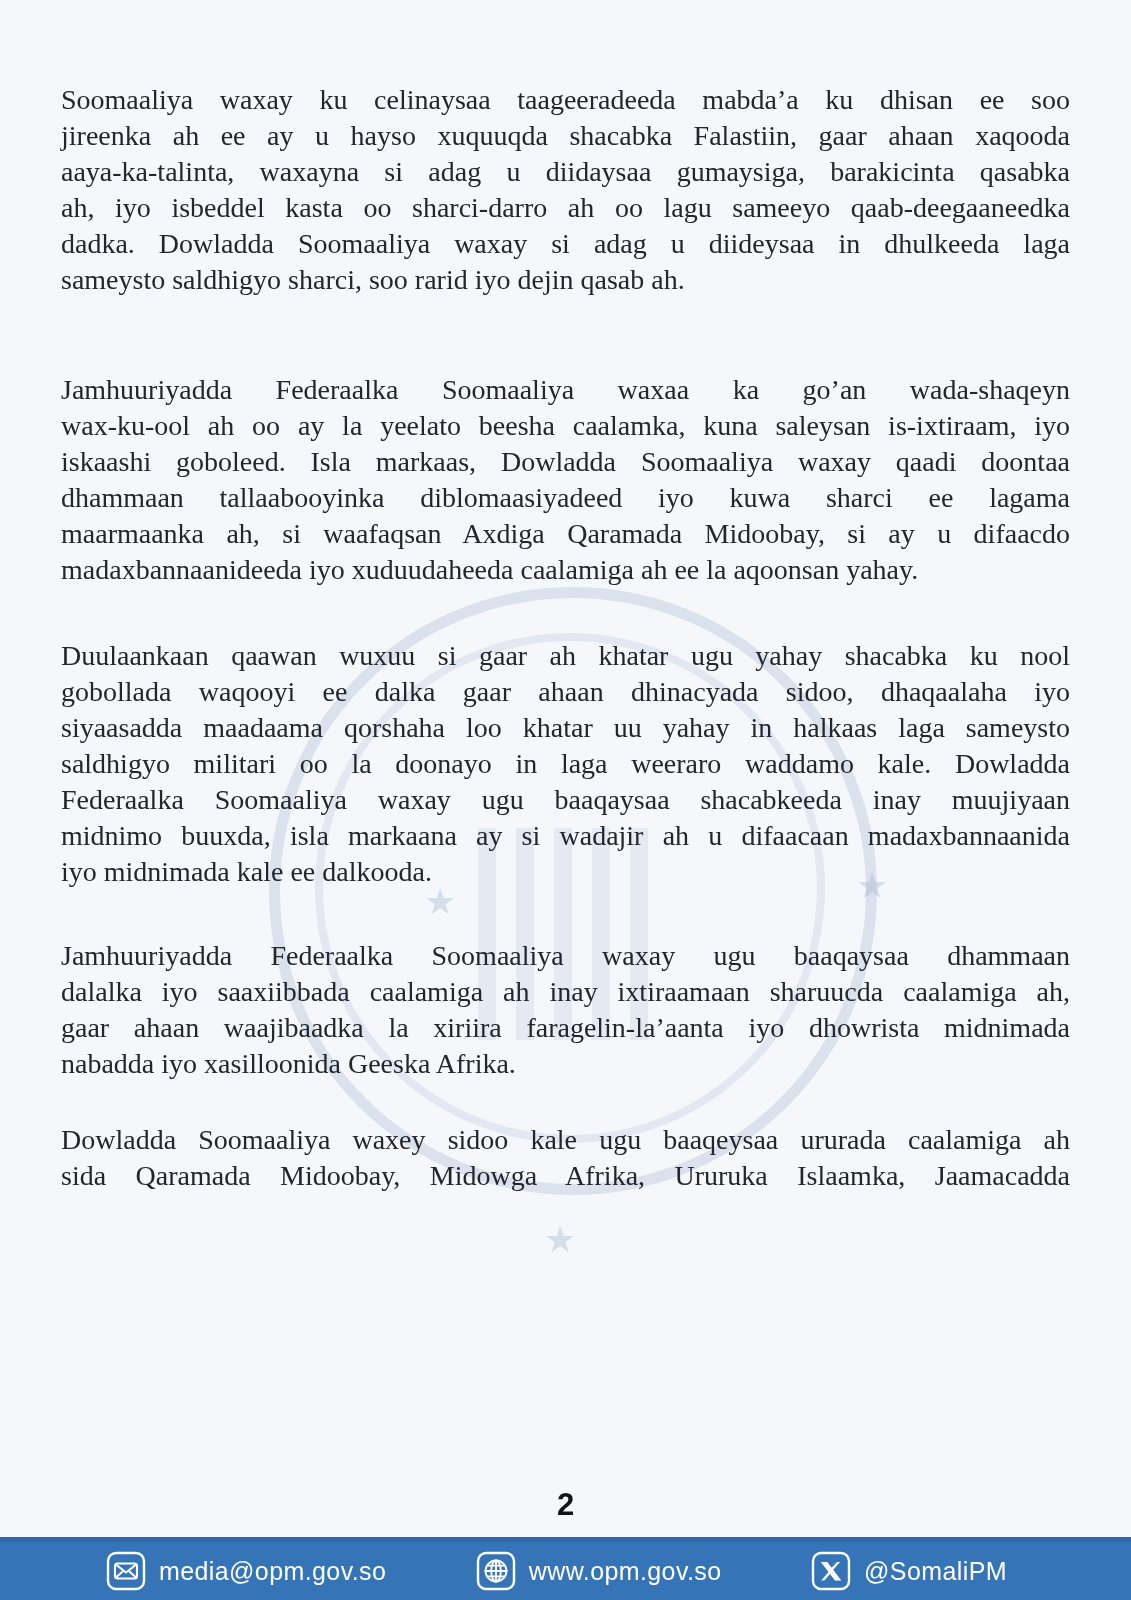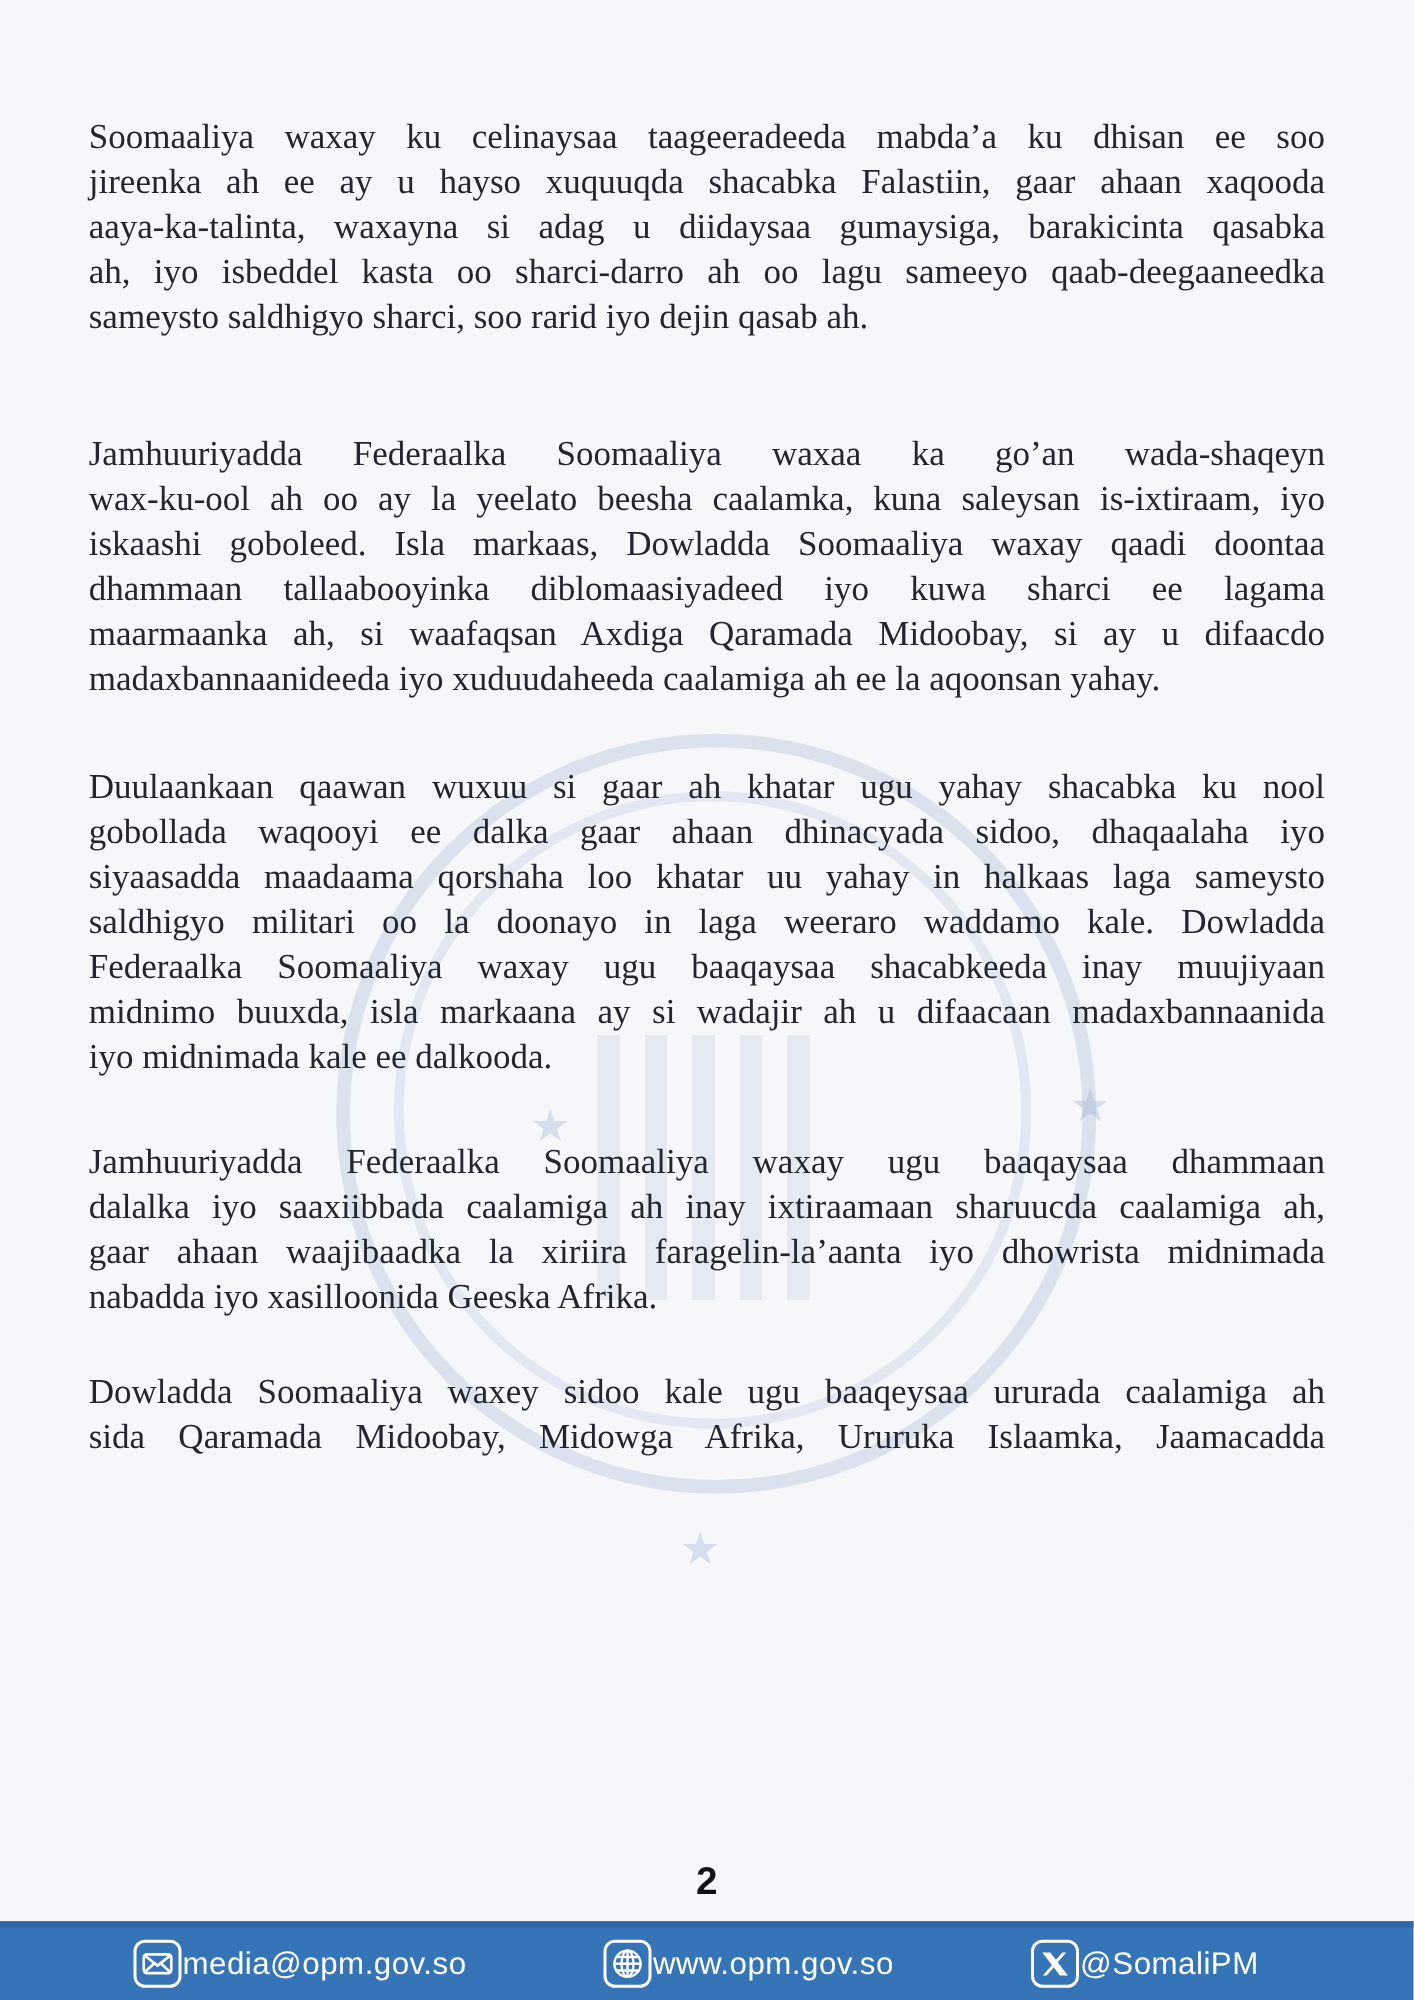--- a/index.html
+++ b/index.html
@@ -43,21 +43,21 @@
   .wm-star.s3 { left: 544px; top: 1222px; }
 
   
   .content {
     position: relative; z-index: 1;
     padding: 78px 57px 0 57px;
     color: #23262e;
     font-size: 28px;
     line-height: 36px;
   }
-  .para { margin: 14px; }
+  .para { margin: 4px; }
   .para:nth-of-type(2) { margin-top: 74px; }
   .para:nth-of-type(3) { margin-top: 50px; }
   .para:nth-of-type(4) { margin-top: 48px; }
   .para:nth-of-type(5) { margin-top: 40px; }
   .line {
     display: block;
     text-align: justify;
     text-align-last: justify;
     white-space: normal;
   }
@@ -83,20 +83,21 @@
     background: #3575b7;
     border-top: 5px solid #2e67a6;
     display: flex;
     align-items: center;
     justify-content: space-between;
     padding: 0 124px 0 106px;
   }
   .f-item {
     display: flex;
     align-items: center;
+    gap: 13px;
     color: #ffffff;
     font-family: "Liberation Sans", sans-serif;
     font-size: 25px;
     letter-spacing: 0.4px;
     cursor: pointer;
   }
   .f-item svg { display: block; }
 </style>
 </head>
 <body>
@@ -112,20 +113,21 @@
     <span class="wm-star s3">★</span>
   </div>
 
   <main class="content">
     <div>
         <p class="para">
           <span class="line">Soomaaliya waxay ku celinaysaa taageeradeeda mabda’a ku dhisan ee soo</span>
           <span class="line">jireenka ah ee ay u hayso xuquuqda shacabka Falastiin, gaar ahaan xaqooda</span>
           <span class="line">aaya-ka-talinta, waxayna si adag u diidaysaa gumaysiga, barakicinta qasabka</span>
           <span class="line">ah, iyo isbeddel kasta oo sharci-darro ah oo lagu sameeyo qaab-deegaaneedka</span>
+          <span class="line">dadka. Dowladda Soomaaliya waxay si adag u diideysaa in dhulkeeda laga</span>
           <span class="line last">sameysto saldhigyo sharci, soo rarid iyo dejin qasab ah.</span>
         </p>
         <p class="para">
           <span class="line">Jamhuuriyadda Federaalka Soomaaliya waxaa ka go’an wada-shaqeyn</span>
           <span class="line">wax-ku-ool ah oo ay la yeelato beesha caalamka, kuna saleysan is-ixtiraam, iyo</span>
           <span class="line">iskaashi goboleed. Isla markaas, Dowladda Soomaaliya waxay qaadi doontaa</span>
           <span class="line">dhammaan tallaabooyinka diblomaasiyadeed iyo kuwa sharci ee lagama</span>
           <span class="line">maarmaanka ah, si waafaqsan Axdiga Qaramada Midoobay, si ay u difaacdo</span>
           <span class="line last">madaxbannaanideeda iyo xuduudaheeda caalamiga ah ee la aqoonsan yahay.</span>
         </p>

